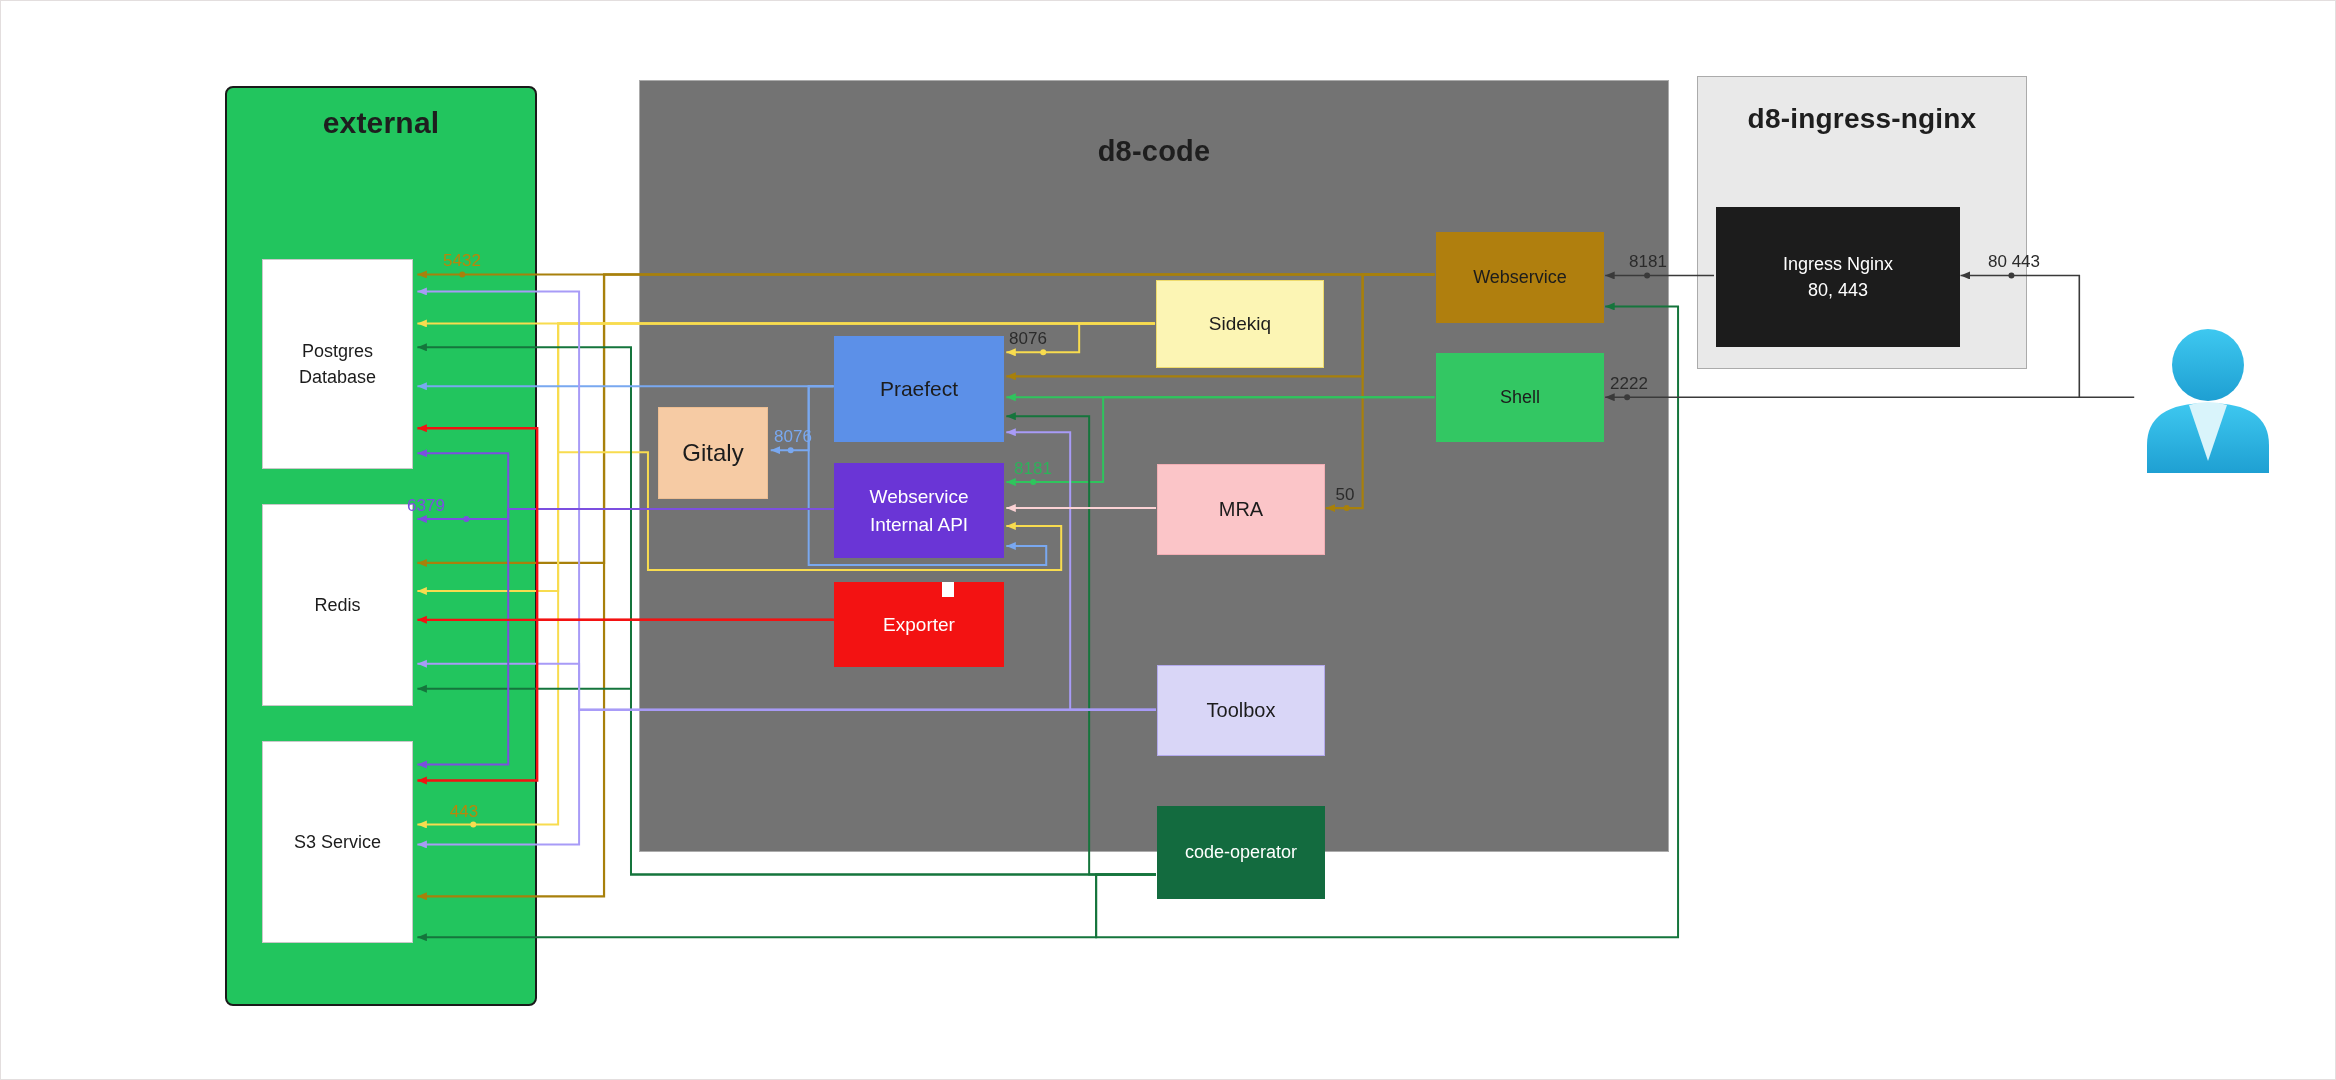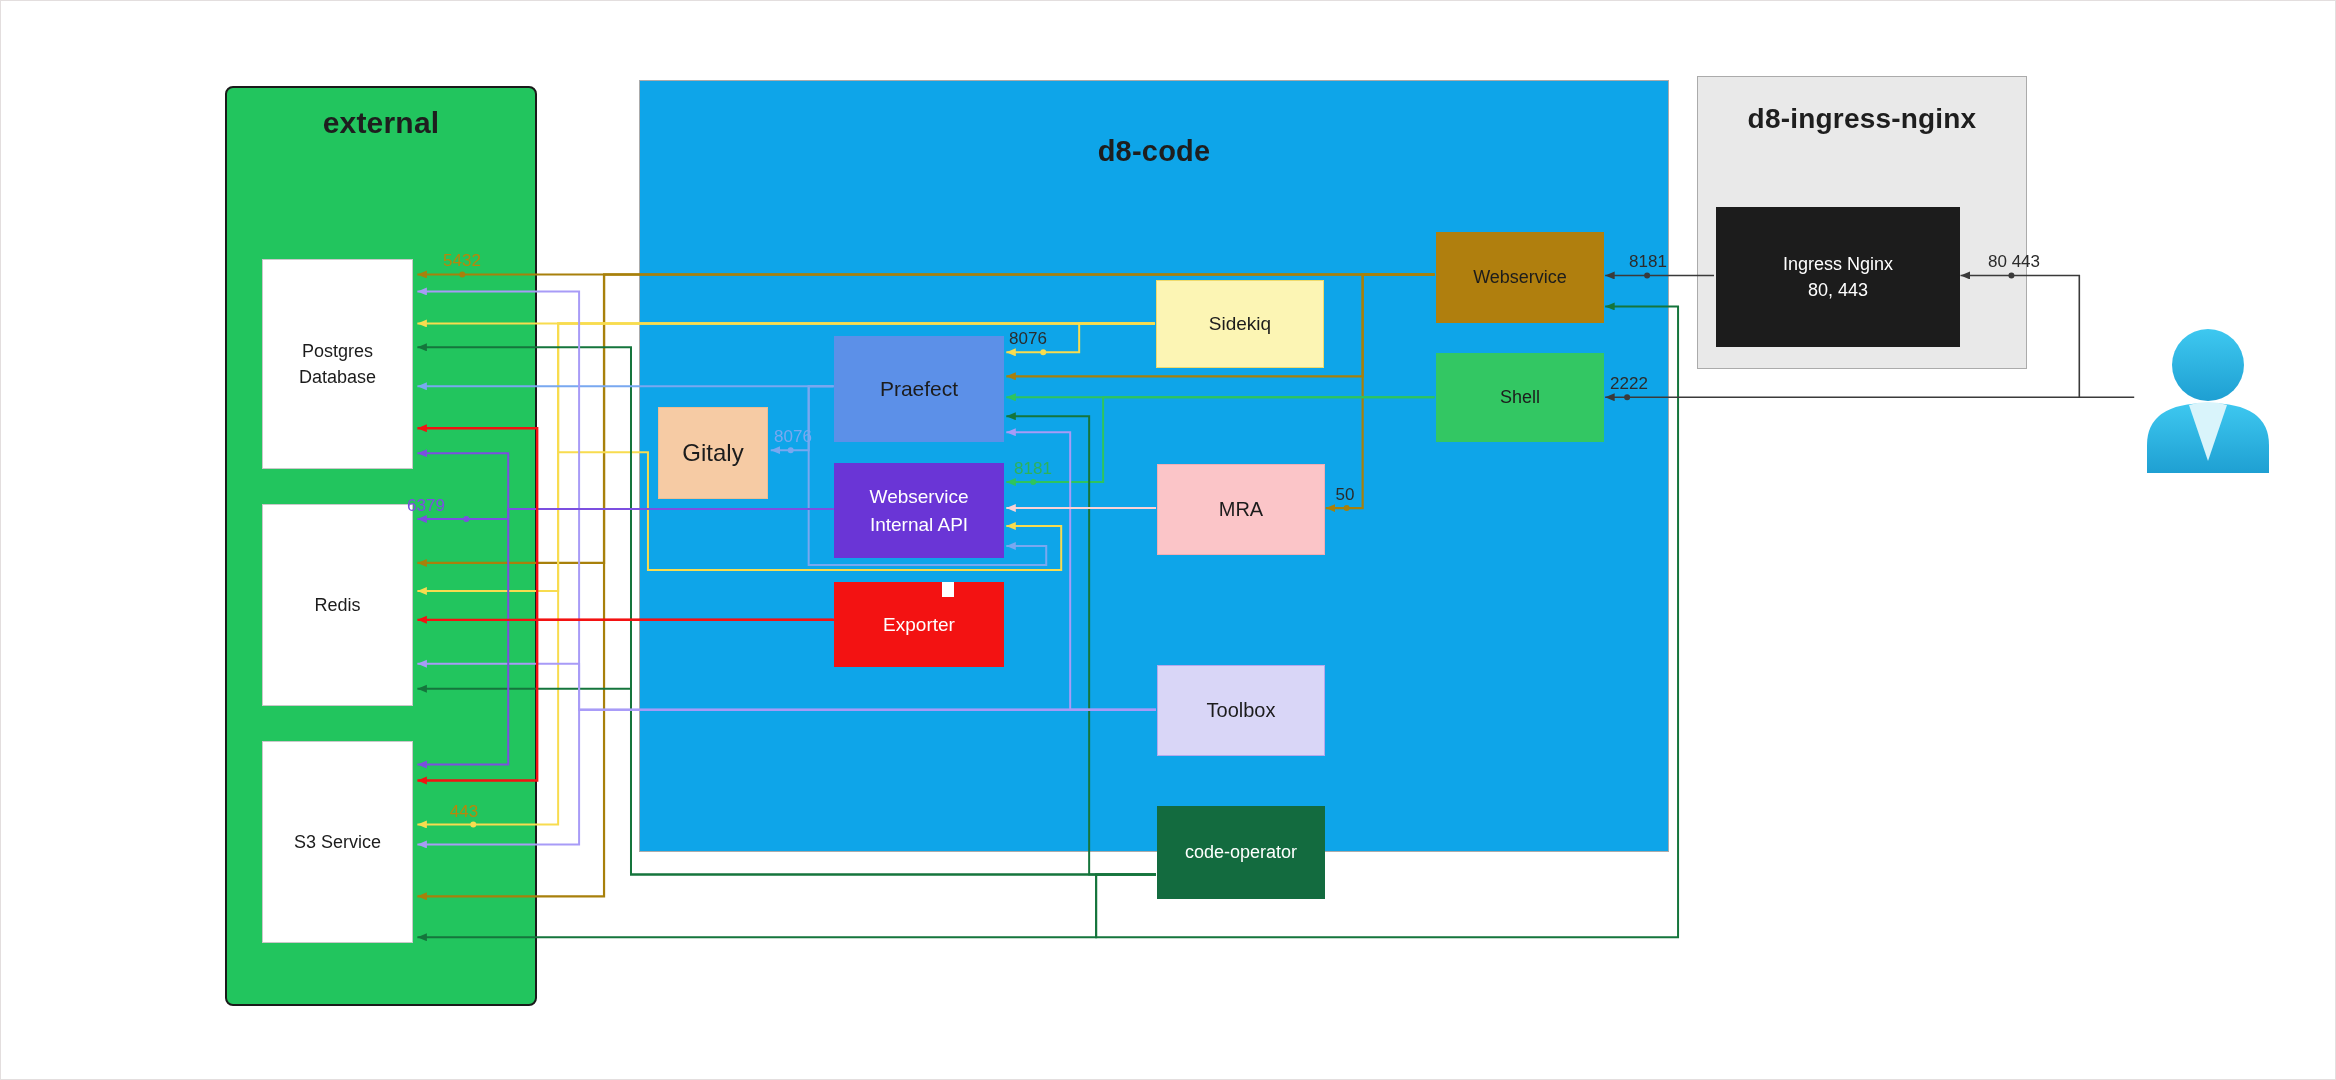--- a/index.html
+++ b/index.html
@@ -34,21 +34,21 @@
 </style>
 </head>
 <body>
 
 <div class="canvas">
 
   <div class="layer containers-layer" id="containers-layer">
       <div class="container" style="left: 180px; top: 85px; width: 312px; height: 920px; background: #22c55e; border: 2px solid rgb(26, 26, 26); border-radius: 8px; margin-left: 44px;">
         <div class="container-title" style="top: 18px; font-size: 30px;">external</div>
       </div>
-      <div class="container" style="left: 638px; top: 79px; width: 1030px; height: 772px; background: #0ea5e9; border: 1.5px solid rgb(171, 171, 171); border-radius: 0px;">
+      <div class="container" style="left: 638px; top: 79px; width: 1030px; height: 772px; background: #737373; border: 1.5px solid rgb(171, 171, 171); border-radius: 0px;">
         <div class="container-title" style="top: 54px; font-size: 29px;">d8-code</div>
       </div>
       <div class="container" style="left: 1696px; top: 75px; width: 330px; height: 293px; background: rgb(233, 233, 233); border: 1.5px solid rgb(171, 171, 171); border-radius: 0px;">
         <div class="container-title" style="top: 26px; font-size: 28px;">d8-ingress-nginx</div>
       </div>
     </div>
 
   <svg class="layer edges-layer" id="edges-svg" width="2336" height="1080" viewBox="0 0 2336 1080">
     <defs id="edge-markers">
         <marker id="arrow-gold" markerUnits="userSpaceOnUse" markerWidth="11" markerHeight="9" refX="9.5" refY="4" orient="auto">

